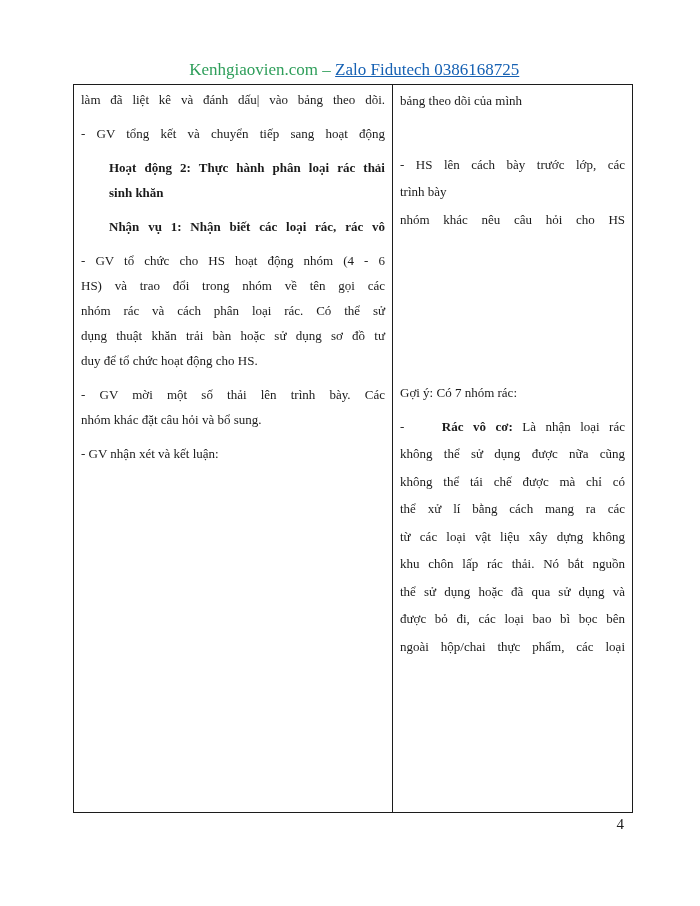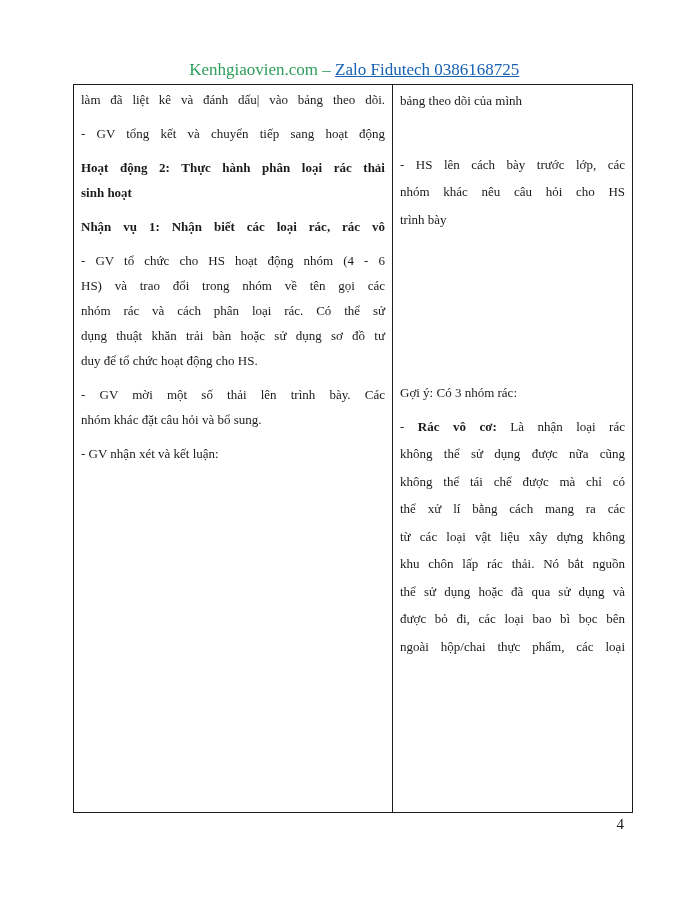--- a/index.html
+++ b/index.html
@@ -55,21 +55,21 @@
   .cell-right { flex: 1; }
   .para { margin: 0 0 9px 0; }
   .cell-right .para { margin-bottom: 6px; }
   .line {
     text-align: justify;
     text-justify: inter-word;
   }
   .cell-left .line { line-height: 25px; }
   .cell-right .line { line-height: 27.5px; }
   .line.stretch { text-align-last: justify; }
-  .para-bold span, .b { font-weight: 700; }
+  .para-bold span, .b { font-weight: 700; margin-left: 28px; }
   .spacer { width: 100%; }
   .page-number {
     position: absolute;
     top: 815px;
     right: 76px;
     font-size: 15px;
     line-height: 18px;
   }
 </style>
 </head>
@@ -82,21 +82,21 @@
 <div class="doc-table">
   <div class="cell cell-left">
       <div class="para">
         <div class="line stretch"><span>làm đã liệt kê và đánh dấu| vào bảng theo dõi.</span></div>
       </div>
       <div class="para">
         <div class="line stretch"><span>- GV tổng kết và chuyển tiếp sang hoạt động</span></div>
       </div>
       <div class="para para-bold">
         <div class="line stretch"><span>Hoạt động 2: Thực hành phân loại rác thải</span></div>
-        <div class="line"><span>sinh hoạt</span></div>
+        <div class="line"><span>sinh khăn</span></div>
       </div>
       <div class="para para-bold">
         <div class="line stretch"><span>Nhận vụ 1: Nhận biết các loại rác, rác vô</span></div>
       </div>
       <div class="para">
         <div class="line stretch"><span>- GV tổ chức cho HS hoạt động nhóm (4 - 6</span></div>
         <div class="line stretch"><span>HS) và trao đổi trong nhóm về tên gọi các</span></div>
         <div class="line stretch"><span>nhóm rác và cách phân loại rác. Có thể sử</span></div>
         <div class="line stretch"><span>dụng thuật khăn trải bàn hoặc sử dụng sơ đồ tư</span></div>
         <div class="line"><span>duy để tổ chức hoạt động cho HS.</span></div>
@@ -109,26 +109,26 @@
         <div class="line"><span>- GV nhận xét và kết luận:</span></div>
       </div>
     </div>
   <div class="cell cell-right">
       <div class="para">
         <div class="line"><span>bảng theo dõi của mình</span></div>
       </div>
       <div class="spacer" style="height: 30px;"></div>
       <div class="para">
         <div class="line stretch"><span>- HS lên cách bày trước lớp, các</span></div>
+        <div class="line"><span>trình bày</span></div>
         <div class="line stretch"><span>nhóm khác nêu câu hỏi cho HS</span></div>
-        <div class="line"><span>trình bày</span></div>
       </div>
       <div class="spacer" style="height: 140px;"></div>
       <div class="para">
-        <div class="line"><span>Gợi ý: Có 3 nhóm rác:</span></div>
+        <div class="line"><span>Gợi ý: Có 7 nhóm rác:</span></div>
       </div>
       <div class="para">
         <div class="line stretch"><span>- </span><span class="b">Rác vô cơ:</span><span> Là nhận loại rác</span></div>
         <div class="line stretch"><span>không thể sử dụng được nữa cũng</span></div>
         <div class="line stretch"><span>không thể tái chế được mà chỉ có</span></div>
         <div class="line stretch"><span>thể xử lí bằng cách mang ra các</span></div>
         <div class="line stretch"><span>từ các loại vật liệu xây dựng không</span></div>
         <div class="line stretch"><span>khu chôn lấp rác thải. Nó bắt nguồn</span></div>
         <div class="line stretch"><span>thể sử dụng hoặc đã qua sử dụng và</span></div>
         <div class="line stretch"><span>được bỏ đi, các loại bao bì bọc bên</span></div>

